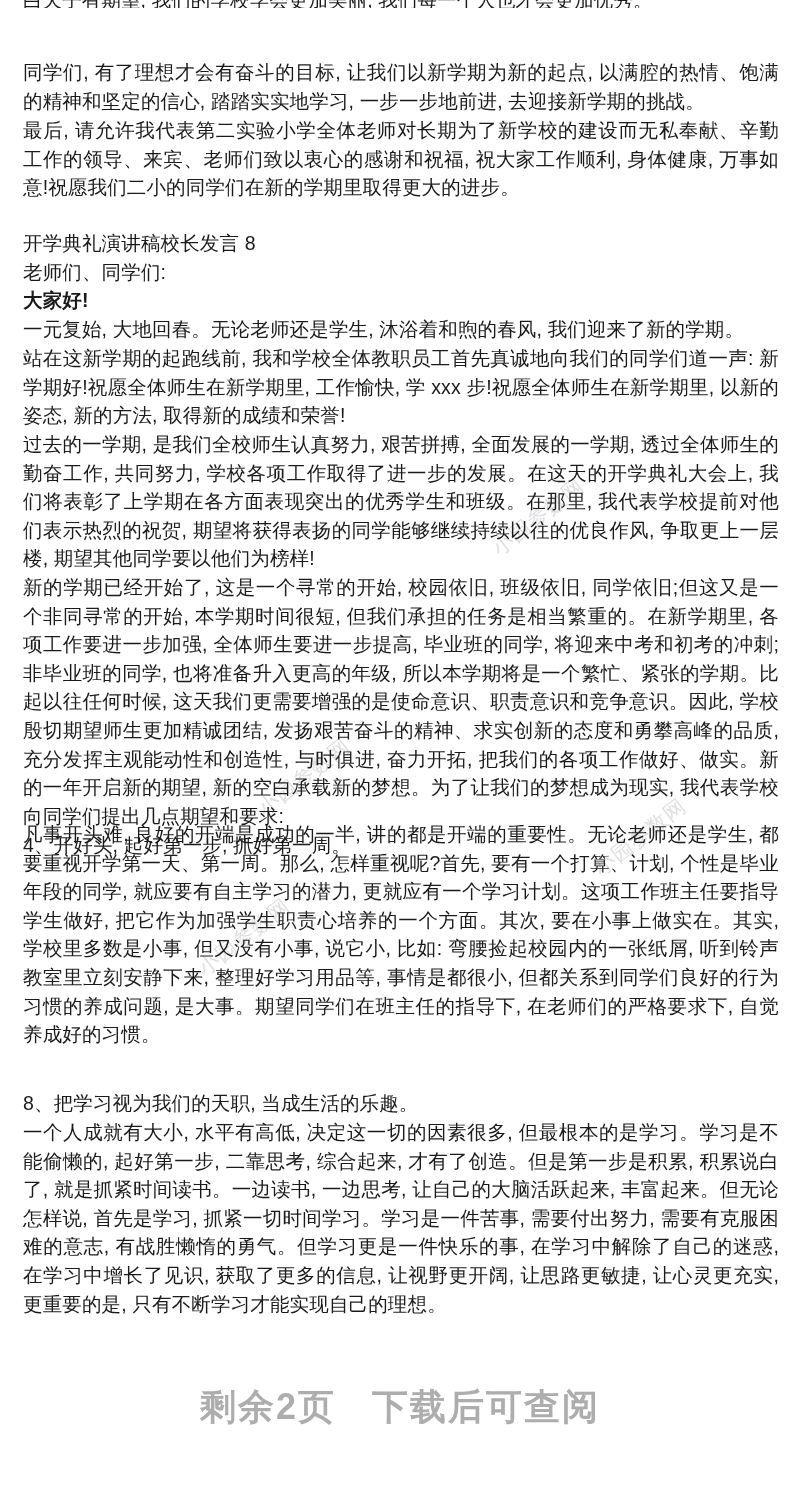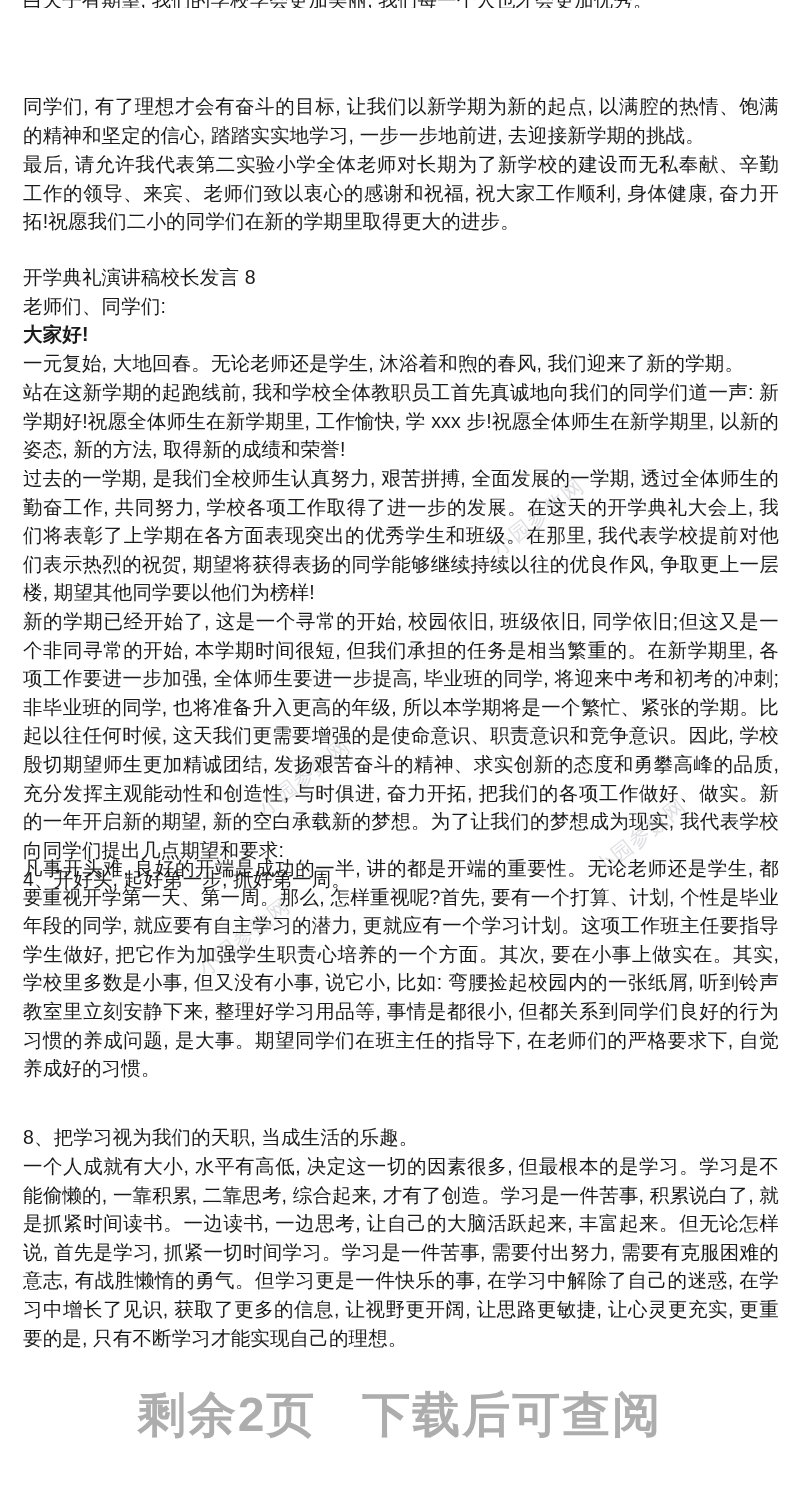--- a/index.html
+++ b/index.html
@@ -79,35 +79,34 @@
     letter-spacing: 0.15px;
     color: #1a1a1a;
     text-align: justify;
     text-justify: inter-character;
   }
 
   .block {
     position: absolute;
     left: 23px;
     width: 756px;
-    margin-top: 34px;
   }
 
   
   .promo {
     position: absolute;
     left: 0;
     top: 1383px;
     width: 800px;
     text-align: center;
     z-index: 3;
   }
   .promo-text {
     display: inline-block;
-    font-size: 48px;
+    font-size: 36px;
     font-weight: bold;
     color: #adadad;
     letter-spacing: 2px;
     white-space: pre;
     font-family: "Liberation Sans", "DejaVu Sans", sans-serif;
     text-align: right;
   }
 </style>
 </head>
 <body>
@@ -123,21 +122,21 @@
 
     <div class="clip-top">
       <div class="line">白天子有期望, 我们的学校学会更加美丽, 我们每一个人也才会更加优秀。</div>
     </div>
 
     <div class="block" style="top:58px;">
       <p class="para">同学们, 有了理想才会有奋斗的目标, 让我们以新学期为新的起点, 以满腔的热情、饱满的精神和坚定的信心, 踏踏实实地学习, 一步一步地前进, 去迎接新学期的挑战。</p>
     </div>
 
     <div class="block" style="top:116px;">
-      <p class="para">最后, 请允许我代表第二实验小学全体老师对长期为了新学校的建设而无私奉献、辛勤工作的领导、来宾、老师们致以衷心的感谢和祝福, 祝大家工作顺利, 身体健康, 奋力开拓!祝愿我们二小的同学们在新的学期里取得更大的进步。</p>
+      <p class="para">最后, 请允许我代表第二实验小学全体老师对长期为了新学校的建设而无私奉献、辛勤工作的领导、来宾、老师们致以衷心的感谢和祝福, 祝大家工作顺利, 身体健康, 万事如意!祝愿我们二小的同学们在新的学期里取得更大的进步。</p>
     </div>
 
     <div class="block" style="top:229px;">
       <p class="para">开学典礼演讲稿校长发言 8</p>
     </div>
 
     <div class="block" style="top:258px;">
       <p class="para">老师们、同学们:</p>
     </div>
 
@@ -167,21 +166,21 @@
 
     <div class="block" style="top:820px;">
       <p class="para">凡事开头难, 良好的开端是成功的一半, 讲的都是开端的重要性。无论老师还是学生, 都要重视开学第一天、第一周。那么, 怎样重视呢?首先, 要有一个打算、计划, 个性是毕业年段的同学, 就应要有自主学习的潜力, 更就应有一个学习计划。这项工作班主任要指导学生做好, 把它作为加强学生职责心培养的一个方面。其次, 要在小事上做实在。其实, 学校里多数是小事, 但又没有小事, 说它小, 比如: 弯腰捡起校园内的一张纸屑, 听到铃声教室里立刻安静下来, 整理好学习用品等, 事情是都很小, 但都关系到同学们良好的行为习惯的养成问题, 是大事。期望同学们在班主任的指导下, 在老师们的严格要求下, 自觉养成好的习惯。</p>
     </div>
 
     <div class="block" style="top:1089px;">
       <p class="para">8、把学习视为我们的天职, 当成生活的乐趣。</p>
     </div>
 
     <div class="block" style="top:1118px;">
-      <p class="para">一个人成就有大小, 水平有高低, 决定这一切的因素很多, 但最根本的是学习。学习是不能偷懒的, 一靠积累, 二靠思考, 综合起来, 才有了创造。学习是一件苦事, 积累说白了, 就是抓紧时间读书。一边读书, 一边思考, 让自己的大脑活跃起来, 丰富起来。但无论怎样说, 首先是学习, 抓紧一切时间学习。学习是一件苦事, 需要付出努力, 需要有克服困难的意志, 有战胜懒惰的勇气。但学习更是一件快乐的事, 在学习中解除了自己的迷惑, 在学习中增长了见识, 获取了更多的信息, 让视野更开阔, 让思路更敏捷, 让心灵更充实, 更重要的是, 只有不断学习才能实现自己的理想。</p>
+      <p class="para">一个人成就有大小, 水平有高低, 决定这一切的因素很多, 但最根本的是学习。学习是不能偷懒的, 起好第一步, 二靠思考, 综合起来, 才有了创造。但是第一步是积累, 积累说白了, 就是抓紧时间读书。一边读书, 一边思考, 让自己的大脑活跃起来, 丰富起来。但无论怎样说, 首先是学习, 抓紧一切时间学习。学习是一件苦事, 需要付出努力, 需要有克服困难的意志, 有战胜懒惰的勇气。但学习更是一件快乐的事, 在学习中解除了自己的迷惑, 在学习中增长了见识, 获取了更多的信息, 让视野更开阔, 让思路更敏捷, 让心灵更充实, 更重要的是, 只有不断学习才能实现自己的理想。</p>
     </div>
 
   </div>
 
   <div class="promo">
     <span class="promo-text">剩余2页   下载后可查阅</span>
   </div>
 
 </div>
 

